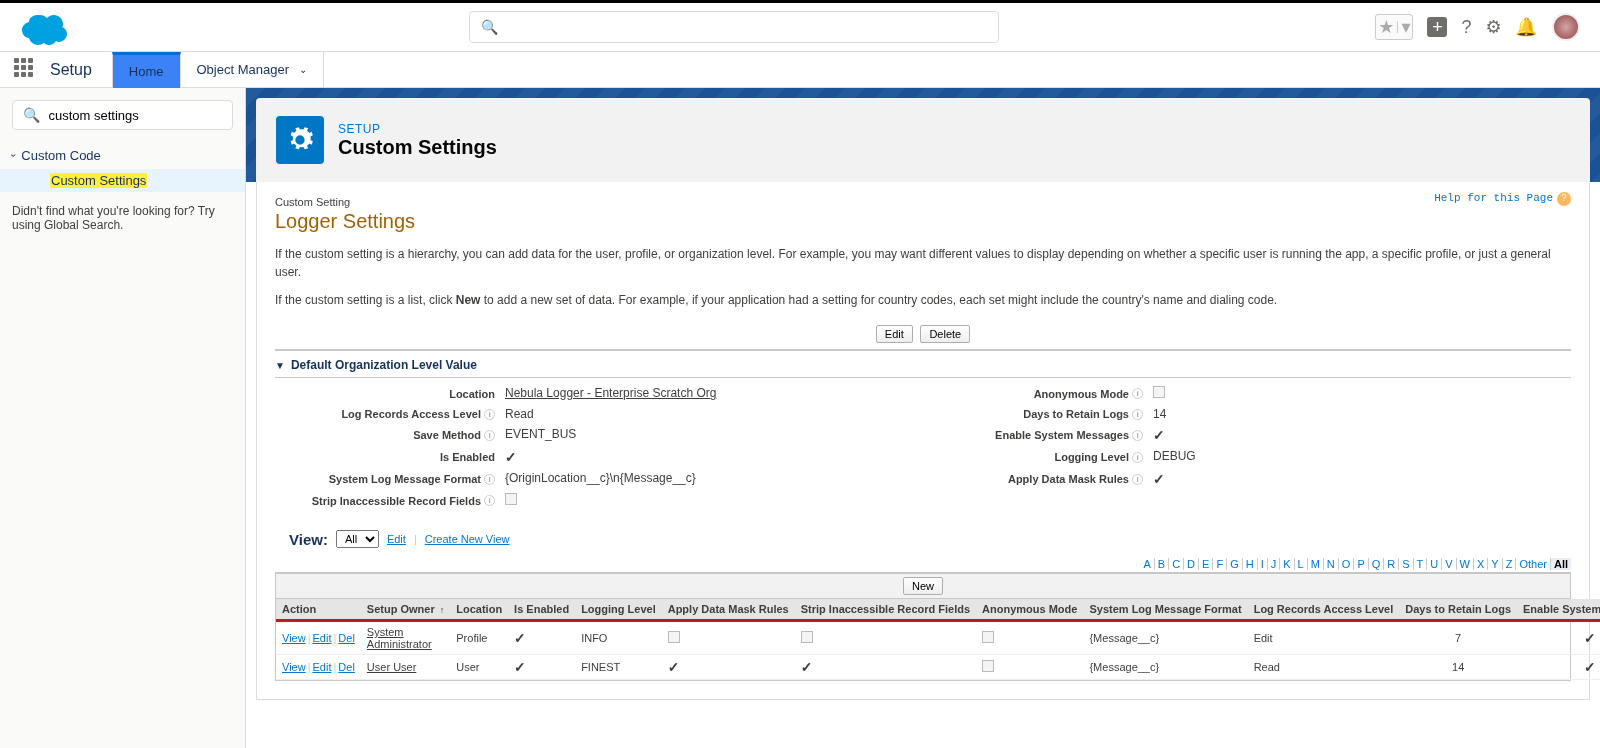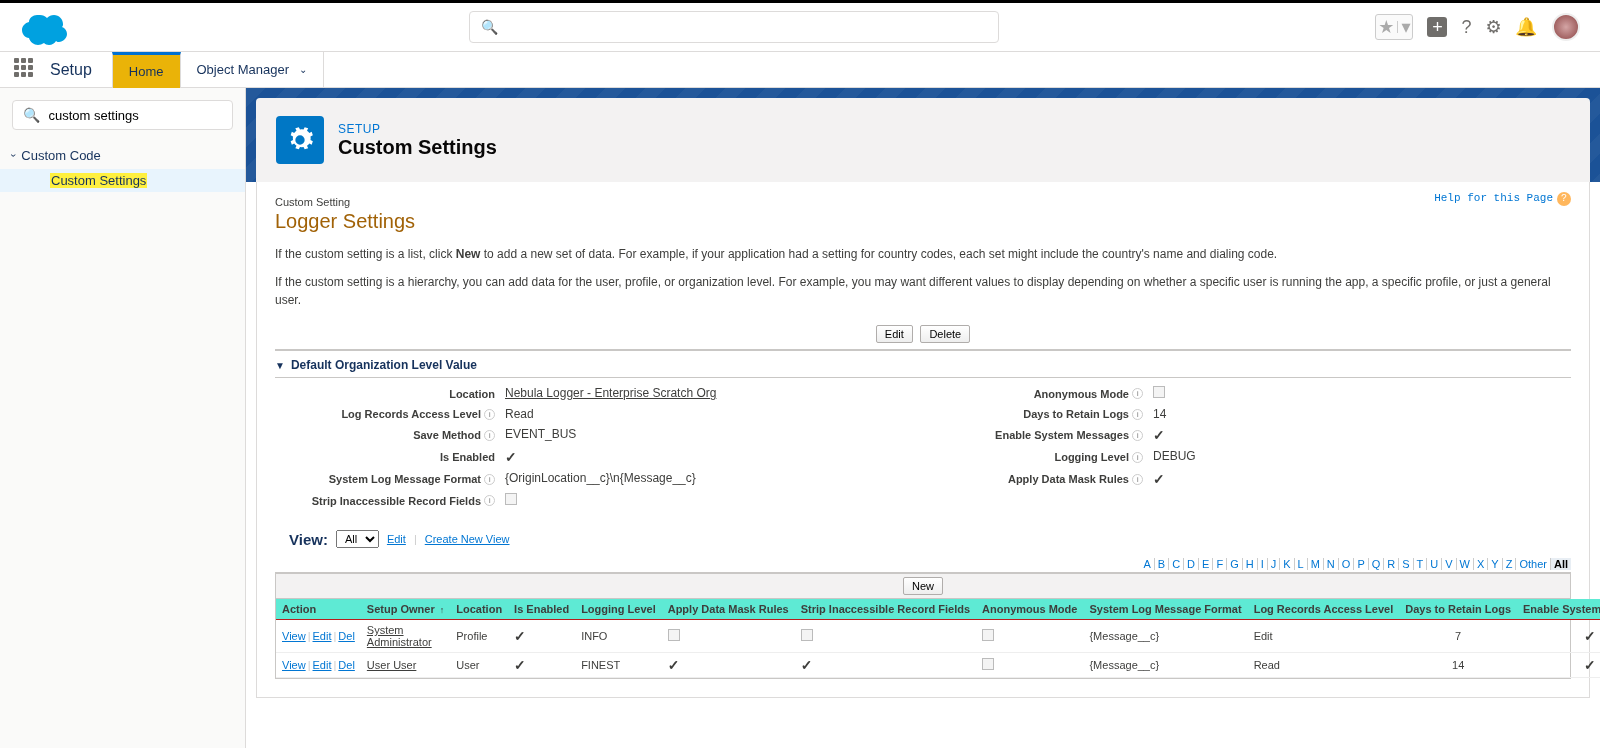--- a/index.html
+++ b/index.html
@@ -18,21 +18,21 @@
   .fav-star .divider{ border-left:1px solid #ccc; margin:0 3px; height:12px;}
   .avatar { width: 28px; height: 28px; border-radius: 50%; background: radial-gradient(circle, #d4a5a5, #8b4444); border: 2px solid #eee; }
   .plus-square { background: #706e6b; color: #fff; width: 20px; height: 20px; border-radius: 3px; display:inline-flex; align-items:center; justify-content:center; font-size:16px; line-height:1;}
 
   
   .app-nav { height: 36px; border-bottom: 1px solid #dddbda; display: flex; align-items: center; padding: 0 14px; }
   .app-launcher { width: 24px; height: 24px; display: grid; grid-template-columns: repeat(3, 5px); grid-template-rows: repeat(3, 5px); gap: 2px; margin-right: 12px; cursor:pointer;}
   .app-launcher div { background: #706e6b; border-radius: 1px; }
   .setup-title { font-size: 16px; font-weight: 400; margin-right: 20px; }
   .nav-tab { padding: 0 16px; height: 36px; display: flex; align-items: center; font-size: 13px; cursor: pointer; border-left: 1px solid #dddbda; border-right: 1px solid #dddbda;}
-  .nav-tab.active { border-top: 3px solid #0070d2; background:#eab308;}
+  .nav-tab.active { border-top: 3px solid #0070d2; background:#3b82f6;}
   .nav-tab.obj { border-left:none;}
   .chev-down { margin-left: 10px; font-size: 10px; }
 
   
   .body-wrap { display: flex; height: calc(100vh - 88px); }
   .sidebar { width: 246px; border-right: 1px solid #dddbda; background: #fafaf9; display:flex; flex-direction:column;}
   .sidebar-search { margin: 12px; background: #fff; border: 1px solid #dddbda; border-radius: 4px; display: flex; align-items: center; padding: 6px 10px; }
   .sidebar-search input { border: none; outline: none; font-size: 13px; margin-left: 8px; flex:1;}
   .tree-item { padding: 6px 12px; display: flex; align-items: center; cursor: pointer; font-size: 13px;}
   .tree-item .chev { margin-right: 6px; font-size: 10px; transform: rotate(90deg); display:inline-block;}
@@ -79,21 +79,21 @@
 
   .letter-bar { text-align:right; font-size:11px; color:#0176d3; border-bottom:1px solid #c9c7c5; padding:2px 0;}
   .letter-bar span{ padding:0 3px; border-right:1px solid #ccc; cursor:pointer;}
   .letter-bar span:last-child{border:none;}
   .letter-bar .other{color:#0176d3;}
   .letter-bar .all{font-weight:700; color:#000; background:#e8eef4;}
 
   .list-wrap { border:1px solid #c9c7c5; }
   .list-btn-row{ text-align:center; padding:3px 0; background:#f3f2f2; border-bottom:1px solid #c9c7c5;}
   table.list{ width:100%; border-collapse:collapse; font-size:11px;}
-  table.list th{ text-align:left; background:#5eead4; padding:4px 6px; border-bottom:1px solid #b91c1c; font-weight:700; color:#3e3e3c; white-space:nowrap;}
+  table.list th{ text-align:left; background:#e5e5e5; padding:4px 6px; border-bottom:3px solid #b91c1c; font-weight:700; color:#3e3e3c; white-space:nowrap;}
   table.list td{ padding:4px 6px; border-bottom:1px solid #eee; color:#3e3e3c;}
   table.list a{ color:#0176d3;}
   .action-links a{ color:#0176d3;}
   .action-links .sep{ color:#ccc; margin:0 2px;}
   .sort-arrow{ font-size:9px; margin-left:2px;}
 
   .search-icon{ color:#aaa; font-size:14px;}
 </style>
 </head>
 <body>
@@ -146,20 +146,21 @@
       <span class="search-icon">🔍</span>
       <input type="text" value="custom settings" style="">
     </div>
     <div class="tree-item">
       <span class="chev">›</span>
       <span>Custom Code</span>
     </div>
     <div class="tree-child active">
       <span class="highlight">Custom Settings</span>
     </div>
+    <div class="sidebar-footer">Didn't find what you're looking for? Try using Global Search.</div>
   </div>
 
   <div class="main">
     <div class="blue-band">
       <div class="page-header">
         <div class="page-icon">
           <svg viewBox="0 0 24 24" fill="#fff">
               <path d="M12 8a4 4 0 100 8 4 4 0 000-8zm9 4l2 1-1 3-2-1a8 8 0 01-2 2l1 2-3 1-1-2a8 8 0 01-3 0l-1 2-3-1 1-2a8 8 0 01-2-2l-2 1-1-3 2-1a8 8 0 010-3l-2-1 1-3 2 1a8 8 0 012-2l-1-2 3-1 1 2a8 8 0 013 0l1-2 3 1-1 2a8 8 0 012 2l2-1 1 3-2 1a8 8 0 010 3z"></path>
             </svg>
         </div>
@@ -169,24 +170,24 @@
         </div>
       </div>
     </div>
 
     <div class="content">
       <div class="help-link">
         <span>Help for this Page</span><span class="q">?</span>
       </div>
       <div class="crumb">Custom Setting</div>
       <div class="record-title">Logger Settings</div>
+      <p class="intro">If the custom setting is a hierarchy, you can add data for the user, profile, or organization level. For example, you may want different values to display depending on whether a specific user is running the app, a specific profile, or just a general user.</p>
       <p class="intro">
         <span>If the custom setting is a list, click </span><b>New</b><span> to add a new set of data. For example, if your application had a setting for country codes, each set might include the country's name and dialing code.</span>
       </p>
-      <p class="intro">If the custom setting is a hierarchy, you can add data for the user, profile, or organization level. For example, you may want different values to display depending on whether a specific user is running the app, a specific profile, or just a general user.</p>
 
       <div class="btn-row">
         <button class="sf-btn">Edit</button>
         <button class="sf-btn">Delete</button>
       </div>
 
       <div class="section-hdr">
         <span class="tri">▼</span>
         <span>Default Organization Level Value</span>
       </div>

